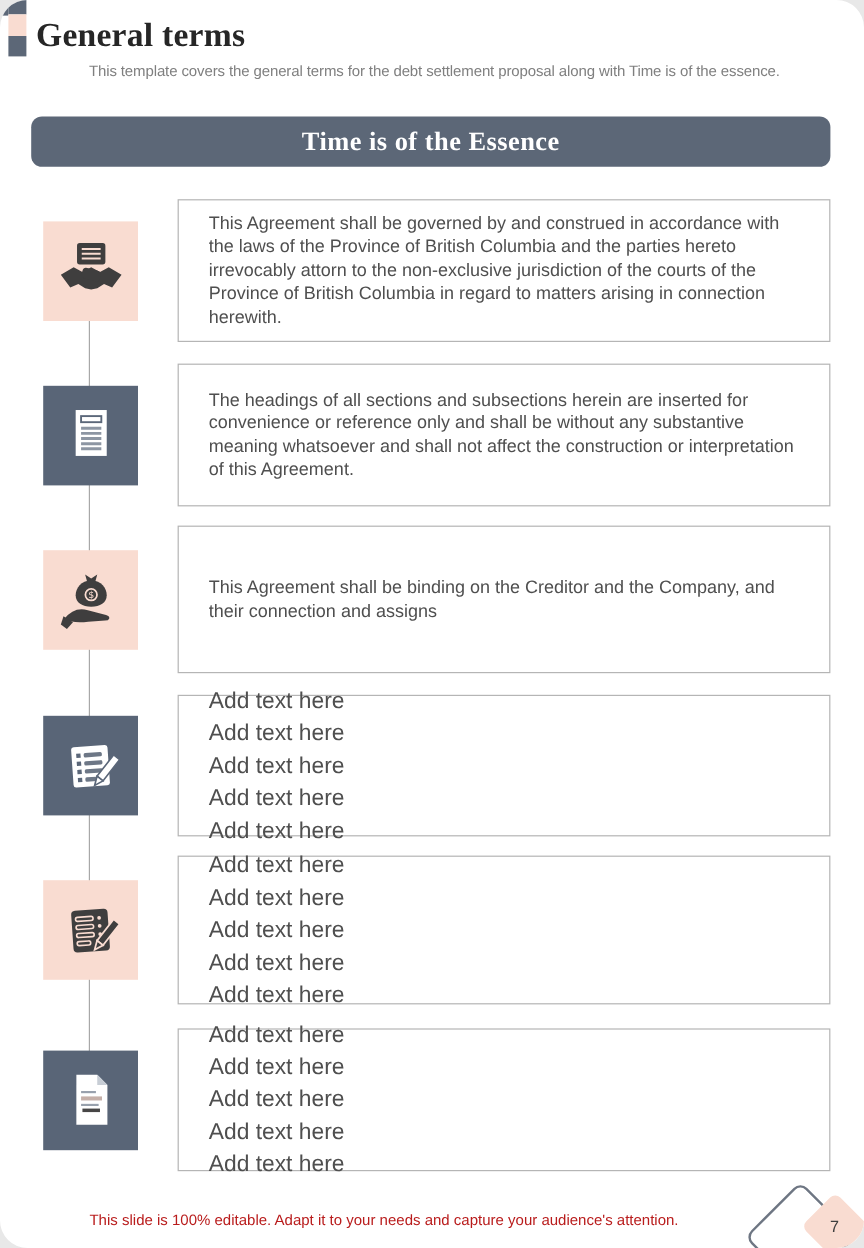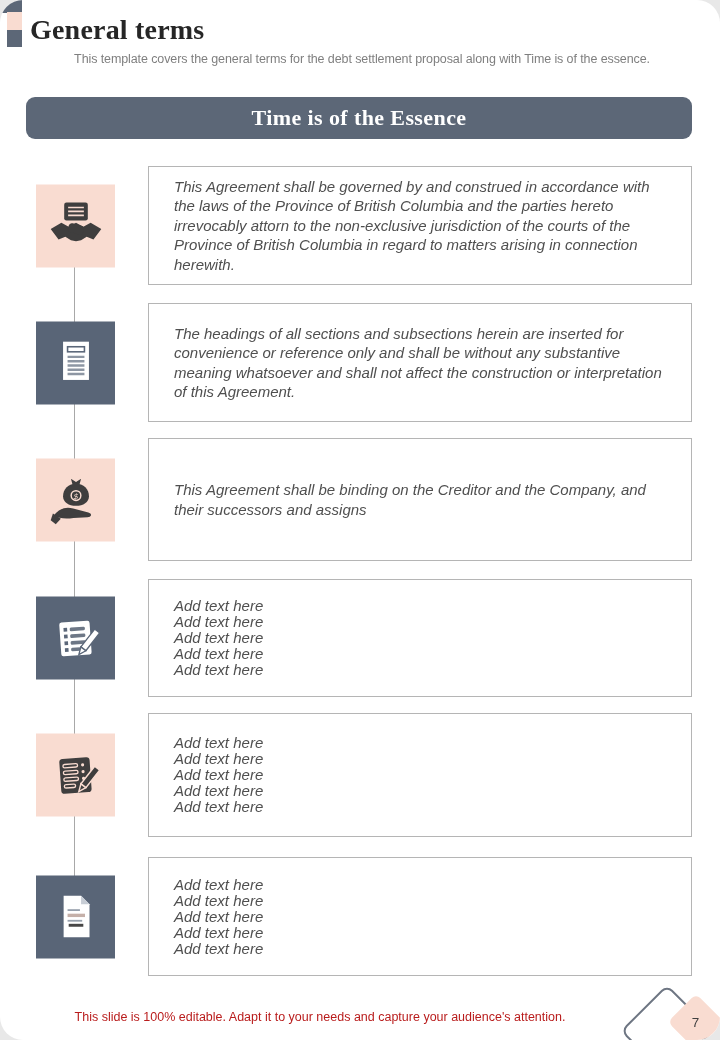--- a/index.html
+++ b/index.html
@@ -44,21 +44,21 @@
   .banner span{
     font-family:"Liberation Serif", serif;font-weight:700;
     font-size:22px;color:#ffffff;letter-spacing:.4px;
   }
 
   .timeline{position:absolute;left:0;top:166px;width:720px;}
   .connector{
     position:absolute;left:74px;top:59px;width:1px;height:691px;
     background:var(--line);
   }
-  .row{position:relative;width:624px;font-style:italic;}
+  .row{position:relative;width:624px;}
   .row-1{height:119px;margin-bottom:18px;}
   .row-2{height:119px;margin-bottom:16px;padding-left:23px;}
   .row-3{height:123px;margin-bottom:18px;}
   .row-4{height:118px;margin-bottom:16px;}
   .row-5{height:124px;margin-bottom:20px;}
   .row-6{height:119px;}
 
   .tile{
     position:absolute;left:36px;top:50%;transform:translateY(-50%);
     width:79px;height:83px;display:flex;align-items:center;justify-content:center;
@@ -70,21 +70,21 @@
     position:absolute;left:148px;top:0;width:544px;height:100%;
     border:1px solid var(--box-border);background:#fff;
     display:flex;align-items:center;
     padding-left:25px;padding-right:18px;
   }
   .textbox p{
     font-size:15px;line-height:19.5px;color:var(--body-text);
     max-width:502px;
   }
   .textbox .lines{
-    font-size:15px;line-height:16px;color:var(--body-text);
+    font-size:19px;line-height:27px;color:var(--body-text);
     white-space:pre-line;
   }
 
   .footer-note{
     position:absolute;left:0;bottom:16px;width:640px;text-align:center;
     font-size:12.5px;color:#b91c1c;
   }
 
   .diamond-outline{
     position:absolute;left:634px;top:998px;width:66px;height:66px;
@@ -162,21 +162,21 @@
         <svg viewBox="0 0 48 48" width="54" height="54">
           <path d="M19.5 5.5 l4.5 3 4.5 -3 -1.5 5.5 h-6 z" fill="#3f3e3e"></path>
           <path d="M24 10 c-7.5 0 -11.5 5.5 -11.5 11 c0 5.5 5 8.5 11.5 8.5 c6.5 0 11.5 -3 11.5 -8.5 c0 -5.5 -4 -11 -11.5 -11 z" fill="#3f3e3e"></path>
           <circle cx="24" cy="20.5" r="4.3" fill="none" stroke="#f9dcd1" stroke-width="1.3"></circle>
           <text x="24" y="23.2" font-size="7" text-anchor="middle" fill="#f9dcd1" font-family="DejaVu Sans, sans-serif">$</text>
           <path d="M4 38.5 q7.5 -9.5 17.5 -6.5 l13.5 3.5 q3 1 2.3 2.8 q-.5 1.4 -3 1.4 l-12.5 .8 q-11 1.5 -17.8 -2 z" fill="#3f3e3e"></path>
           <path d="M3.5 36.5 l7 4.5 -4.5 5 -4.5 -3.5 z" fill="#3f3e3e"></path>
         </svg>
       </div>
       <div class="textbox">
-        <p>This Agreement shall be binding on the Creditor and the Company, and their successors and assigns</p>
+        <p>This Agreement shall be binding on the Creditor and the Company, and their connection and assigns</p>
       </div>
     </div>
 
     <div class="row row-4">
       <div class="tile slate">
         <svg viewBox="0 0 48 48" width="54" height="54">
           <g transform="rotate(-4 24 24)">
             <rect x="10" y="9" width="27" height="30" rx="2" fill="#ffffff"></rect>
             <g fill="#5b6779">
               <rect x="13.5" y="14" width="3.2" height="3.2"></rect>

